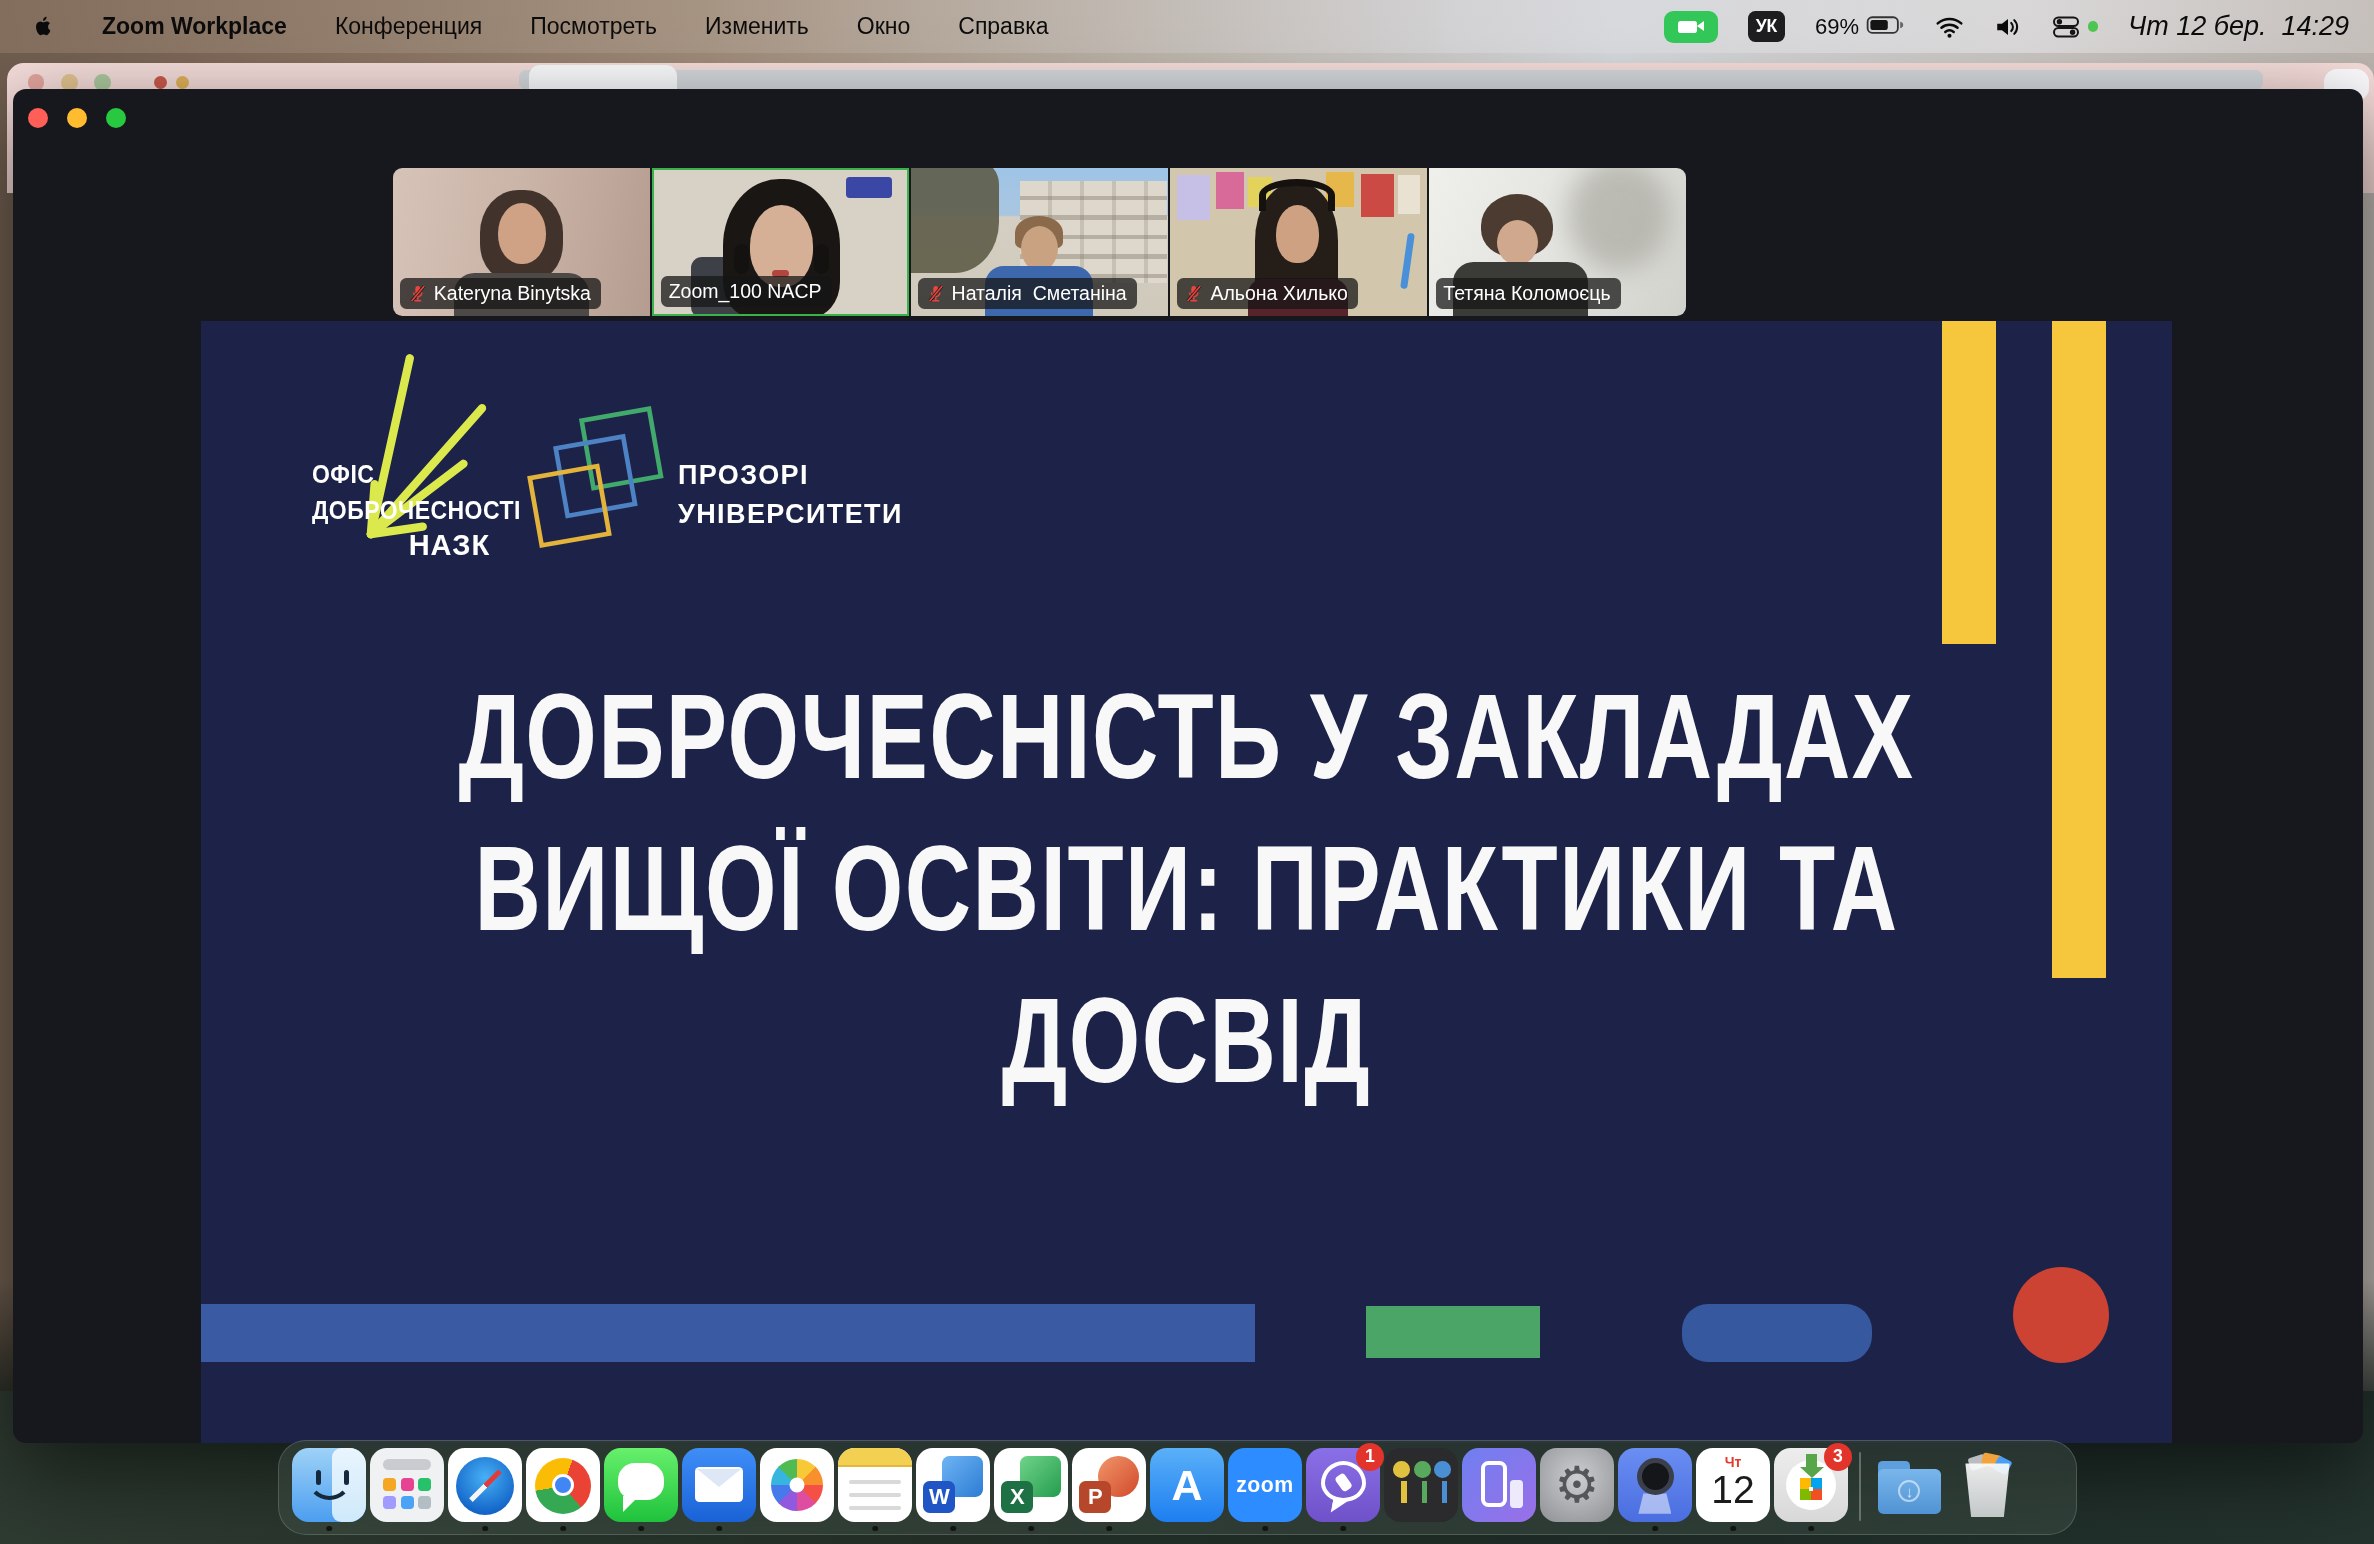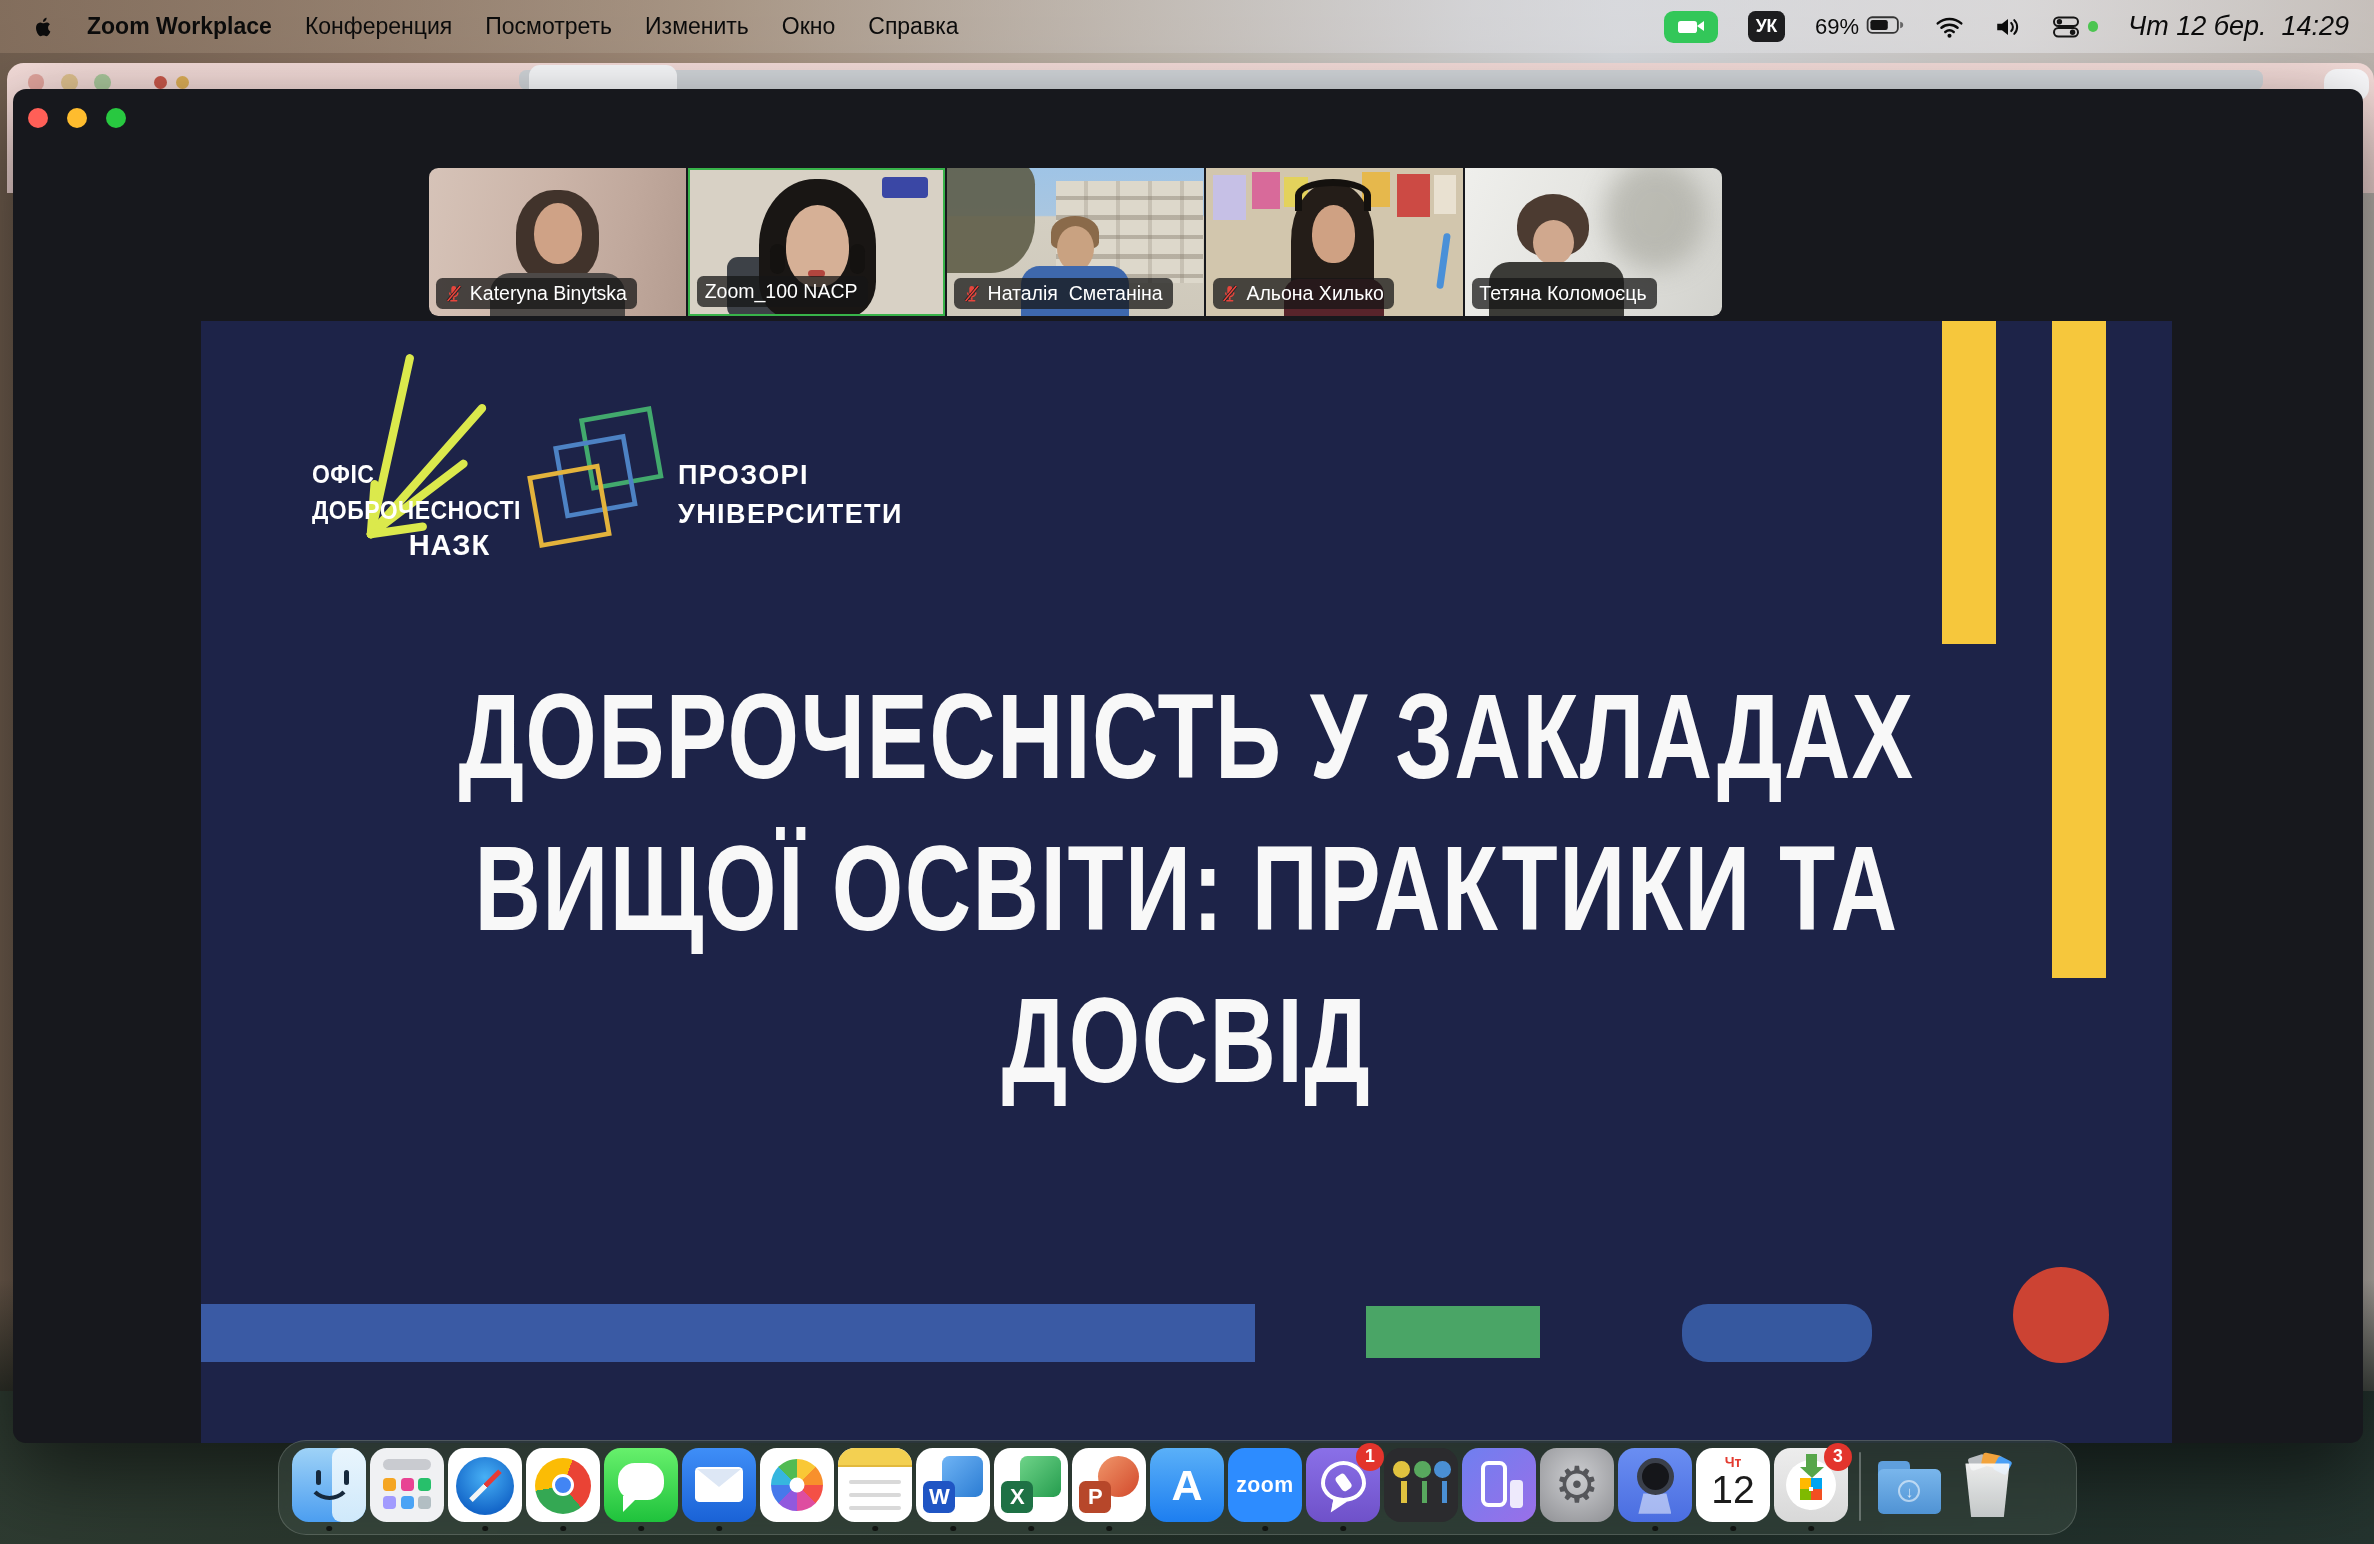--- a/index.html
+++ b/index.html
@@ -14,21 +14,21 @@
       linear-gradient(90deg, #6f5d4e 0%, #8a7362 16%, #a18c7a 30%, #bcb4a9 48%, #d6d9dd 68%, #cac5c1 86%, #b9b2ac 100%);
   }
   .wallpaper .ground { position:absolute; left:0; right:0; top:1391px; bottom:0;
     background:linear-gradient(100deg,#2e3b31 0%, #222f27 40%, #1d2b26 70%, #24332e 100%); }
 
   
   .menubar { position:absolute; left:0; top:0; width:2375px; height:53px;
     display:flex; align-items:center; padding:0 26px 0 32px;
     background:linear-gradient(90deg, rgba(138,116,98,.72), rgba(172,156,140,.55) 30%, rgba(214,214,218,.62) 62%, rgba(224,224,227,.66) 85%, rgba(206,200,196,.6));
     color:#0b0b0b; font-size:23px; }
-  .menubar .left { display:flex; align-items:flex-end; gap:33px; }
+  .menubar .left { display:flex; align-items:flex-start; gap:48px; }
   .menubar .appname { font-weight:700; }
   .menubar .mitem { font-weight:400; }
   .menubar .right { margin-left:auto; display:flex; align-items:center; gap:30px; }
   .apple-logo svg { width:22px; height:26px; display:block; }
   .cam-pill { width:54px; height:32px; background:#33c759; border-radius:9.3px; display:flex; align-items:center; justify-content:center; }
   .cam-pill .cam-body { width:18.6px; height:12px; background:#fff; border-radius:2.8px; position:relative; margin-right:7.4px;}
   .cam-pill .cam-lens { position:absolute; right:-7.4px; top:0.9px; width:0; height:0;
     border-top:5.1px solid transparent; border-bottom:5.1px solid transparent; border-right:7.4px solid #fff; }
   .uk-badge { min-width:37px; height:31px; background:#1d1d1f; border-radius:7.4px; color:#fff;
     font-weight:700; font-size:17.6px; display:flex; align-items:center; justify-content:center; padding:0 5.6px; }
@@ -50,21 +50,21 @@
     background:#fcfcfe; border-radius:13px; }
 
   
   .window-zoom { position:absolute; left:13px; top:89px; width:2350px; height:1354px;
     background:#17181d; border-radius:13px; box-shadow:0 28px 83px rgba(0,0,0,.55); overflow:hidden; }
   .traffic { position:absolute; left:15px; top:18.6px; display:flex; gap:18.6px; }
   .traffic .tl { width:20.4px; height:20.4px; border-radius:50%; }
   .tl.red { background:#ff5f57; } .tl.yellow { background:#febc2e; } .tl.green { background:#28c840; }
 
   
-  .strip { position:absolute; left:416px; top:79px; display:flex; gap:1.9px; border-radius:9.3px; overflow:hidden; }
+  .strip { position:absolute; left:380px; top:79px; display:flex; gap:1.9px; border-radius:9.3px; overflow:hidden; }
   .tile { position:relative; width:257px; height:148px; overflow:hidden; background:#555; }
   .tile.active { border:2.8px solid #38b34a; }
   .name-pill { position:absolute; left:7.4px; bottom:7.4px; z-index:5; display:flex; align-items:center; gap:6.5px;
     background:rgba(22,22,22,.74); border-radius:6.5px; padding:3.7px 10.2px 3.7px 7.4px; }
   .name-pill .pname { color:#fff; font-size:19.5px; white-space:pre; }
   .name-pill .mic { display:none; width:19.5px; height:19.5px; }
   .tile.muted .mic { display:block; }
   .tile .mic svg { width:19.5px; height:19.5px; display:block; }
 
   .hair,.face,.torso,.blob { position:absolute; }

